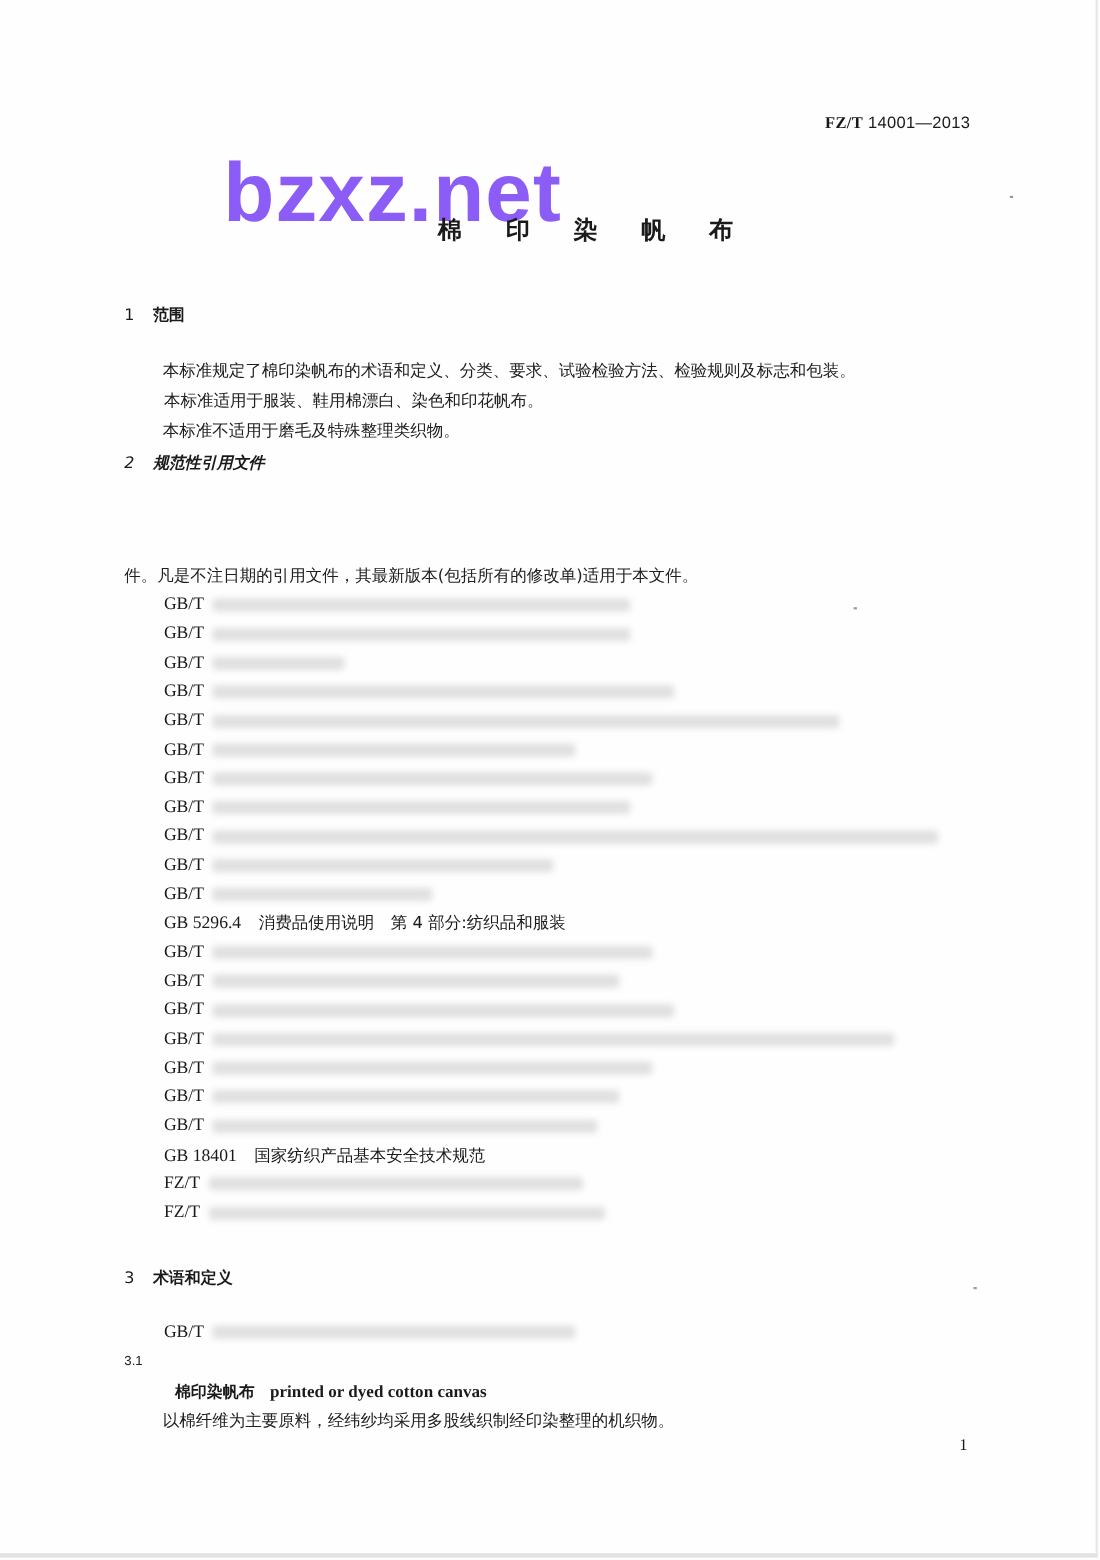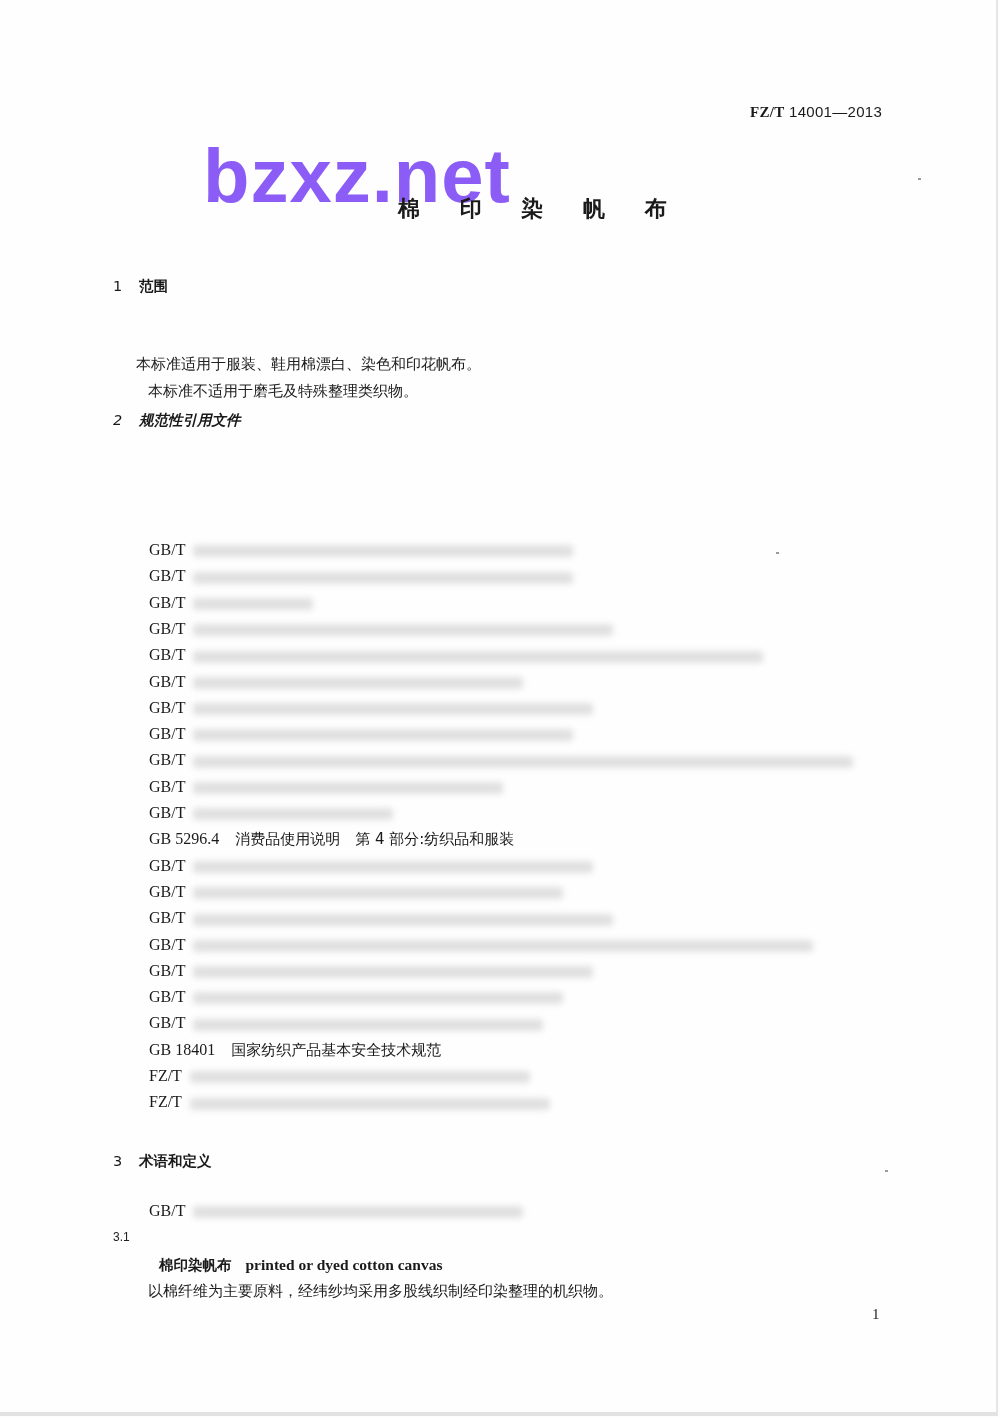--- a/index.html
+++ b/index.html
@@ -52,26 +52,28 @@
     <span>14001—2013</span>
   </div>
 
   <div class="abs watermark">bzxz.net</div>
 
   <div class="abs doc-title">棉 印 染 帆 布</div>
 
   <div class="abs h" style="left:113px; top:277px;">
     <span class="num">1</span><span>范围</span>
   </div>
-  <div class="abs p" style="left:136px; top:355px;">本标准适用于服装、鞋用棉漂白、染色和印花帆布。</div>
+  <div class="abs p" style="left:148px; top:328px;">本标准规定了棉印染帆布的术语和定义、分类、要求、试验检验方法、检验规则及标志和包装。</div>
+  <div class="abs p" style="left:149px; top:355px;">本标准适用于服装、鞋用棉漂白、染色和印花帆布。</div>
   <div class="abs p" style="left:148px; top:382px;">本标准不适用于磨毛及特殊整理类织物。</div>
 
   <div class="abs h" style="left:113px; top:411px;font-style:italic;">
     <span class="num">2</span><span>规范性引用文件</span>
   </div>
+  <div class="abs p" style="left:113px; top:514px;">件。凡是不注日期的引用文件，其最新版本(包括所有的修改单)适用于本文件。</div>
 
   <div id="ref-list">
       <div class="abs ref" style="top: 541px;"><span class="code">GB/T</span><span class="blur" style="width: 380px;"></span></div>
       <div class="abs ref" style="top: 567.3px;"><span class="code">GB/T</span><span class="blur" style="width: 380px;"></span></div>
       <div class="abs ref" style="top: 593.6px;"><span class="code">GB/T</span><span class="blur" style="width: 120px;"></span></div>
       <div class="abs ref" style="top: 619.9px;"><span class="code">GB/T</span><span class="blur" style="width: 420px;"></span></div>
       <div class="abs ref" style="top: 646.2px;"><span class="code">GB/T</span><span class="blur" style="width: 570px;"></span></div>
       <div class="abs ref" style="top: 672.5px;"><span class="code">GB/T</span><span class="blur" style="width: 330px;"></span></div>
       <div class="abs ref" style="top: 698.8px;"><span class="code">GB/T</span><span class="blur" style="width: 400px;"></span></div>
       <div class="abs ref" style="top: 725.1px;"><span class="code">GB/T</span><span class="blur" style="width: 380px;"></span></div>

